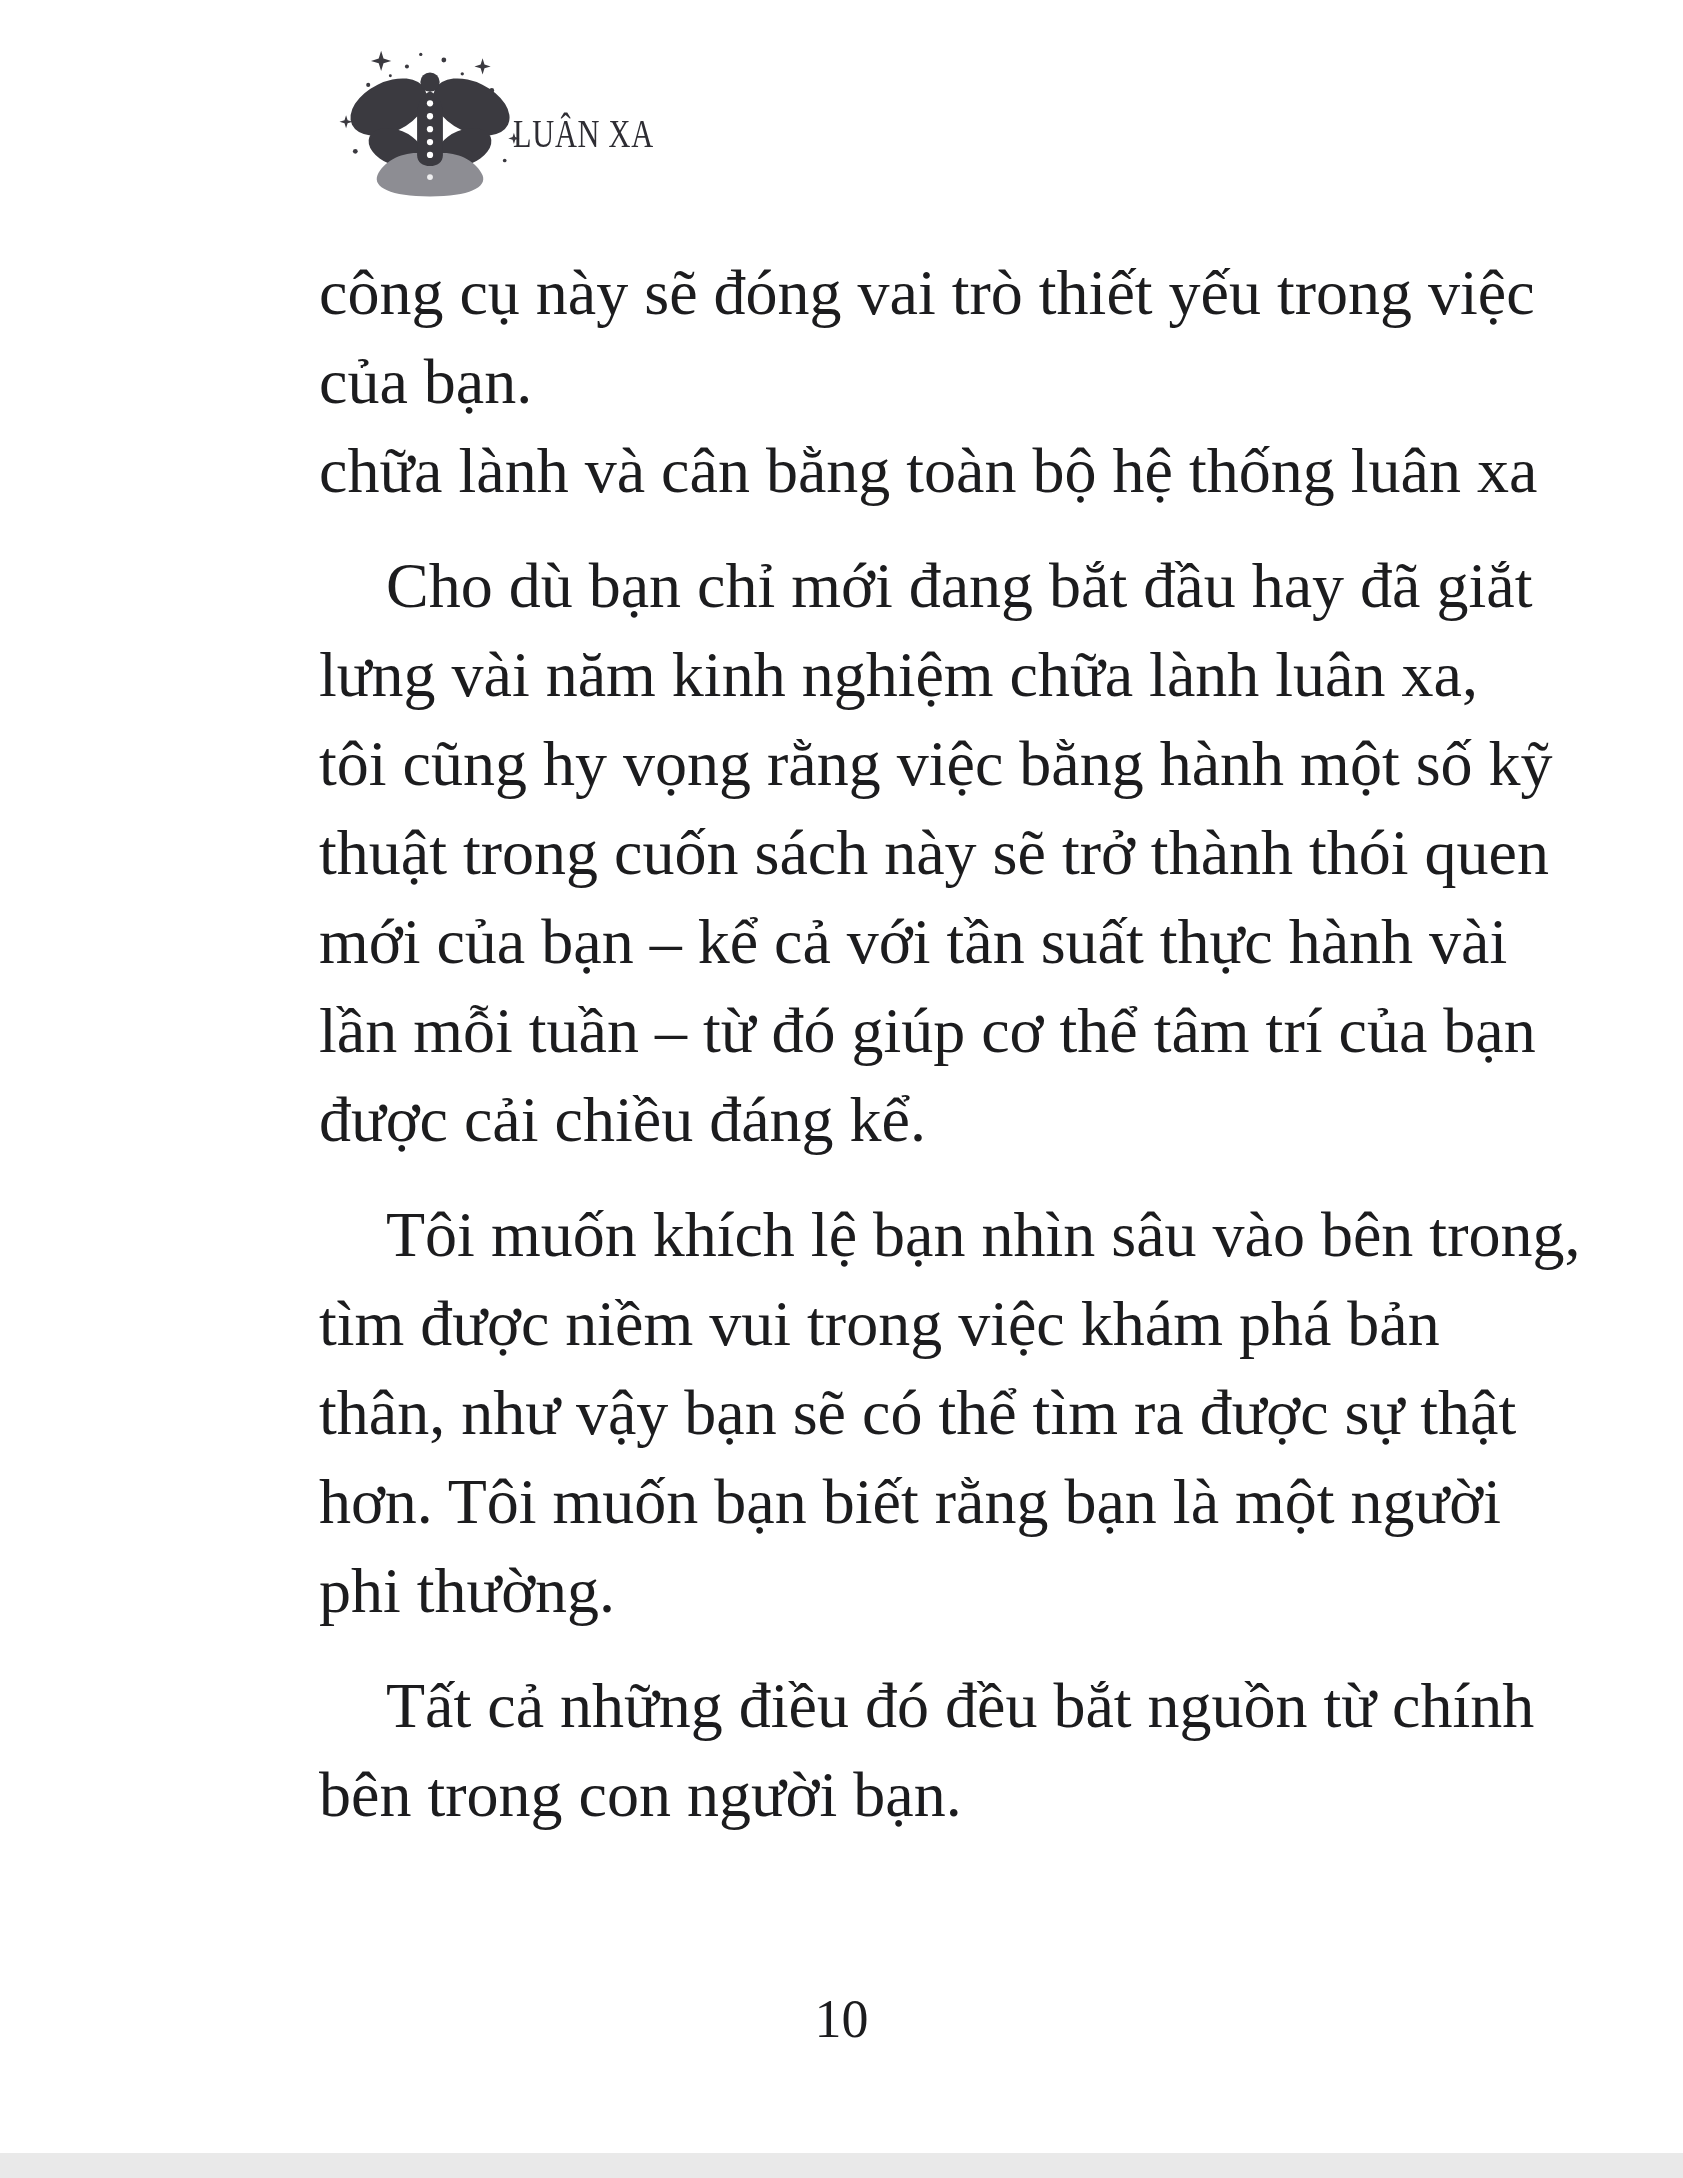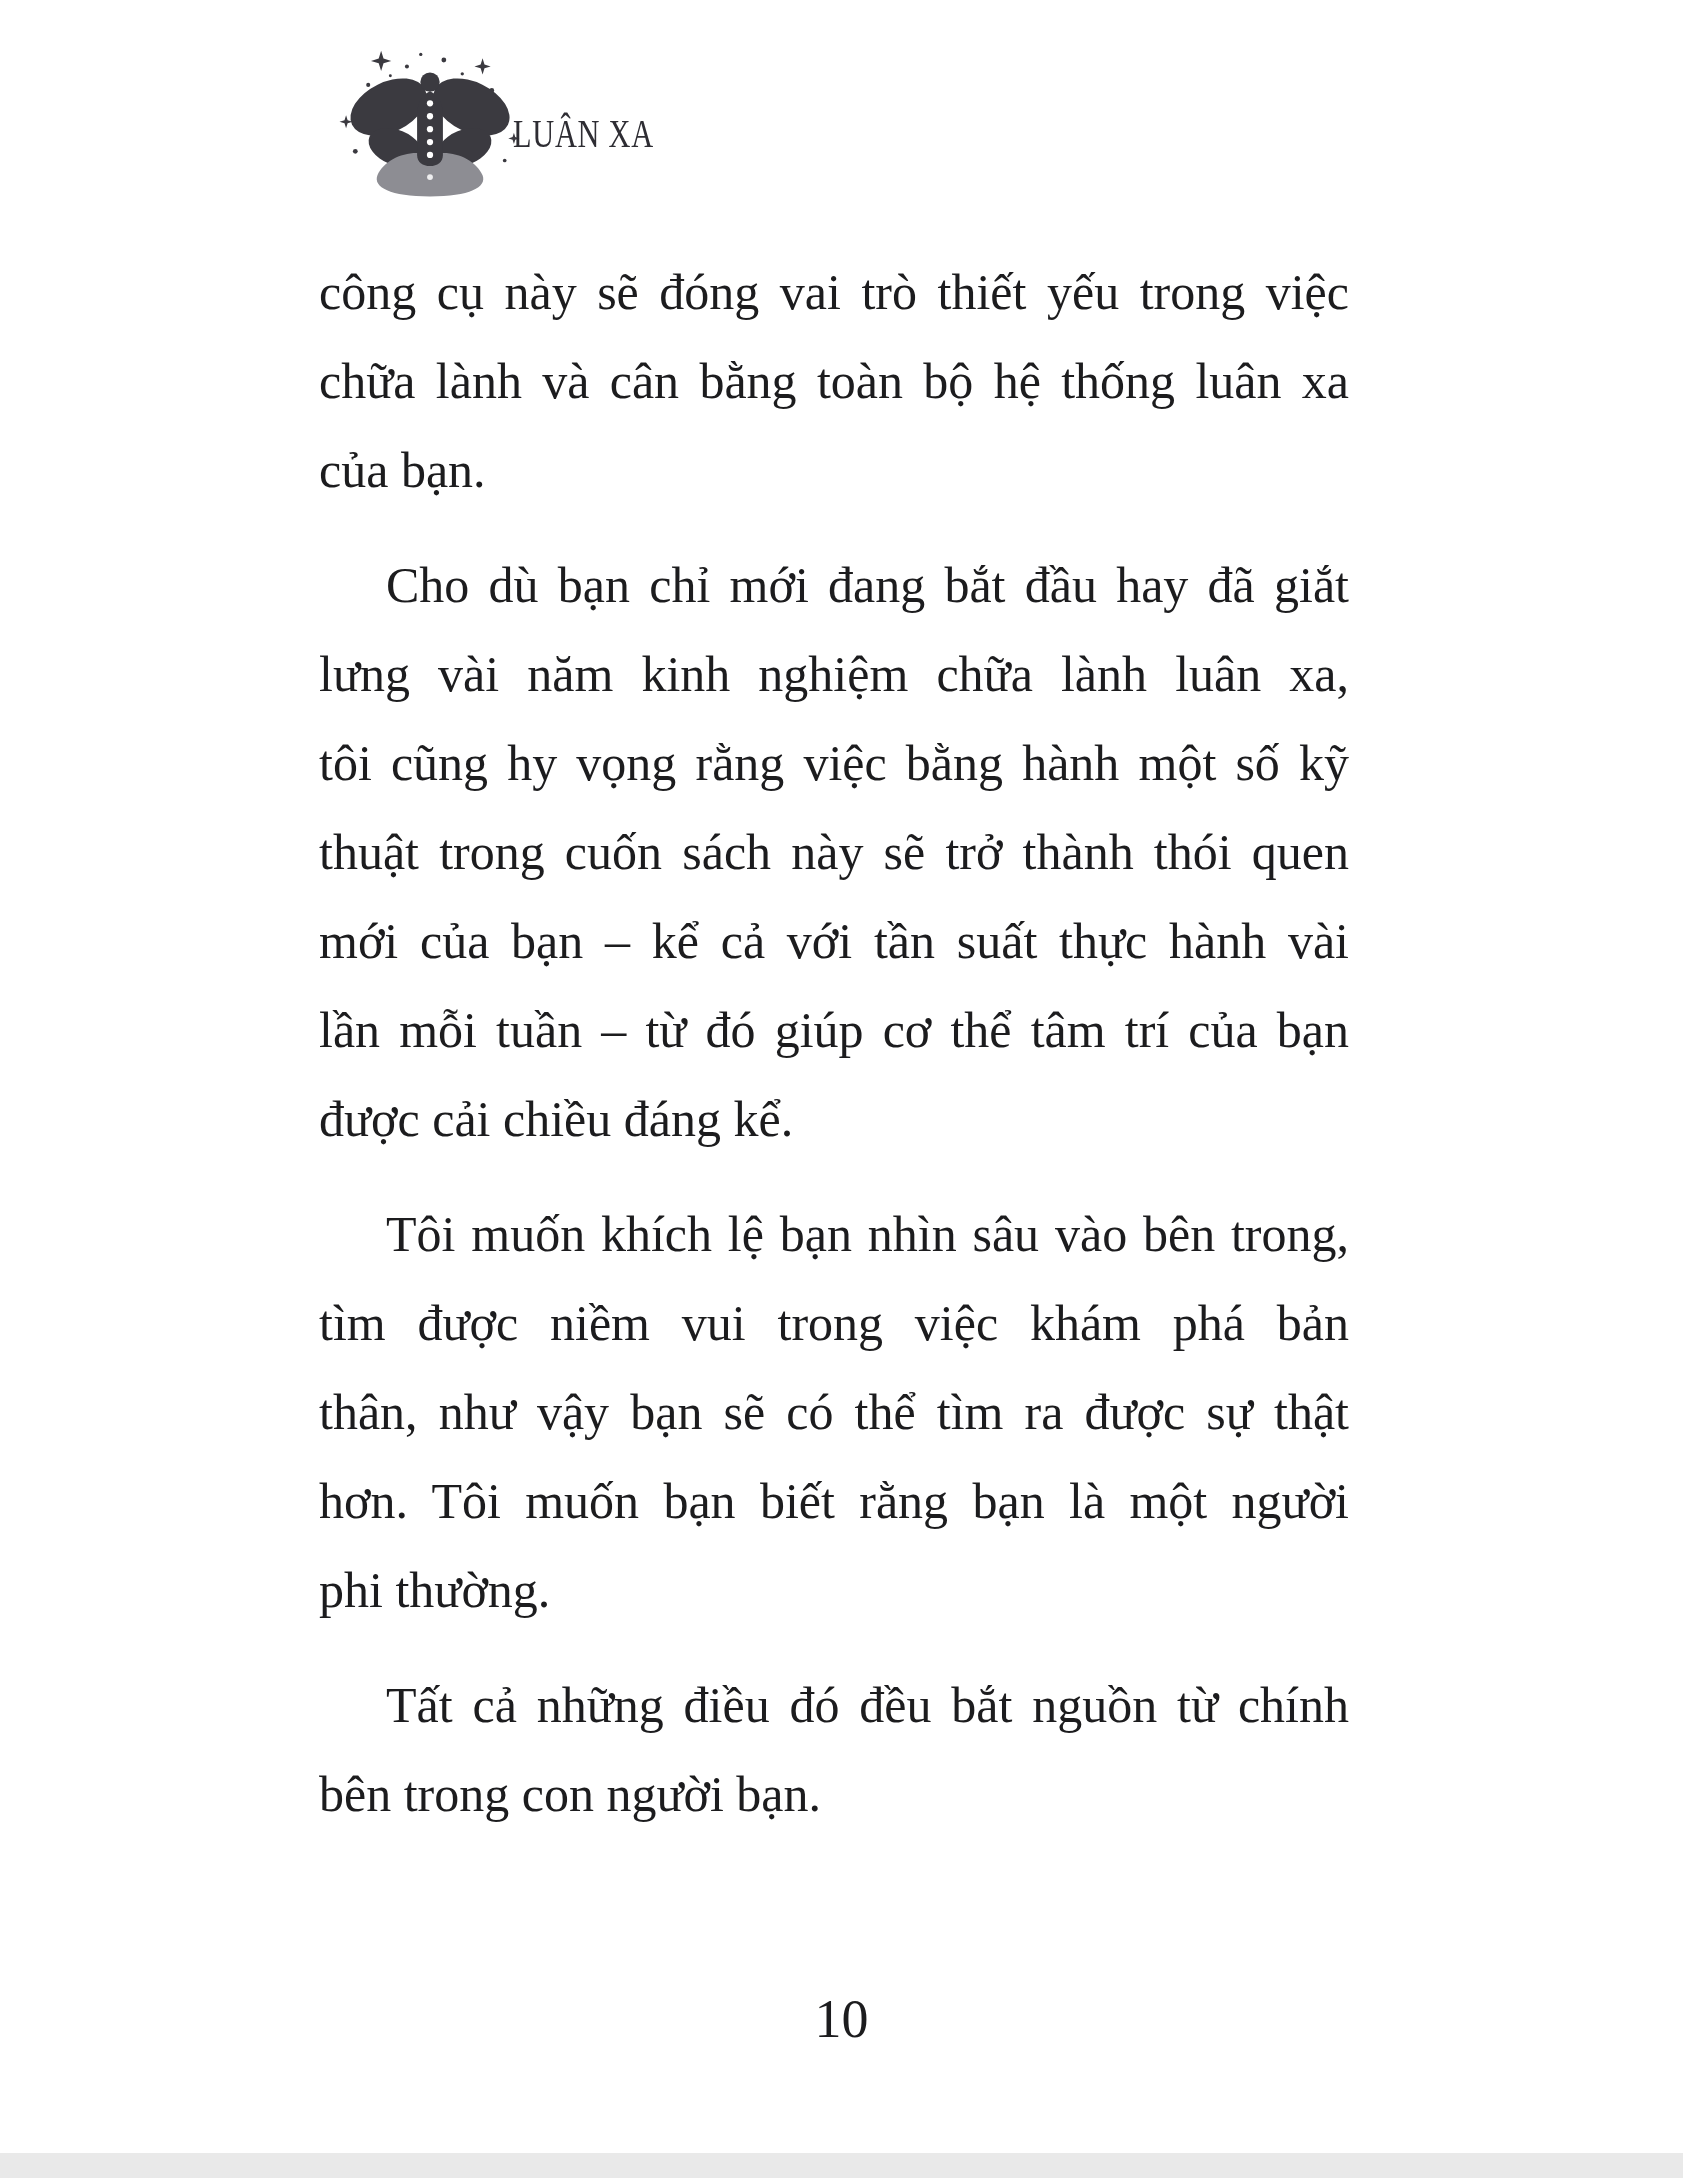--- a/index.html
+++ b/index.html
@@ -28,21 +28,21 @@
     letter-spacing:1px;
     color:var(--brand);
     margin-left:-14px;
     margin-top:61px;
     transform:scaleX(0.74);
     transform-origin:left center;
     white-space:nowrap;
   }
   .body-text{
     position:absolute;left:319px;top:248px;width:1030px;
-    font-size:50px;line-height:89px;
+    font-size:64px;line-height:89px;
   }
   .para{margin:0;}
   .para + .para{margin-top:26px;}
   .line{
     display:block;
     text-align:justify;
     text-align-last:justify;
     white-space:nowrap;
   }
   .line.last{text-align-last:left;}
@@ -100,22 +100,22 @@
         <circle cx="105" cy="116" r="3.4"></circle>
       </g>
       <circle cx="105" cy="140" r="3.2" fill="#ffffff" opacity="0.85"></circle>
     </svg>
     <div class="brand">LUÂN XA</div>
   </div>
 
   <div class="body-text">
       <p class="para">
         <span class="line">công cụ này sẽ đóng vai trò thiết yếu trong việc</span>
+        <span class="line last">của bạn.</span>
         <span class="line">chữa lành và cân bằng toàn bộ hệ thống luân xa</span>
-        <span class="line last">của bạn.</span>
       </p>
       <p class="para">
         <span class="line indent">Cho dù bạn chỉ mới đang bắt đầu hay đã giắt</span>
         <span class="line">lưng vài năm kinh nghiệm chữa lành luân xa,</span>
         <span class="line">tôi cũng hy vọng rằng việc bằng hành một số kỹ</span>
         <span class="line">thuật trong cuốn sách này sẽ trở thành thói quen</span>
         <span class="line">mới của bạn – kể cả với tần suất thực hành vài</span>
         <span class="line">lần mỗi tuần – từ đó giúp cơ thể tâm trí của bạn</span>
         <span class="line last">được cải chiều đáng kể.</span>
       </p>

